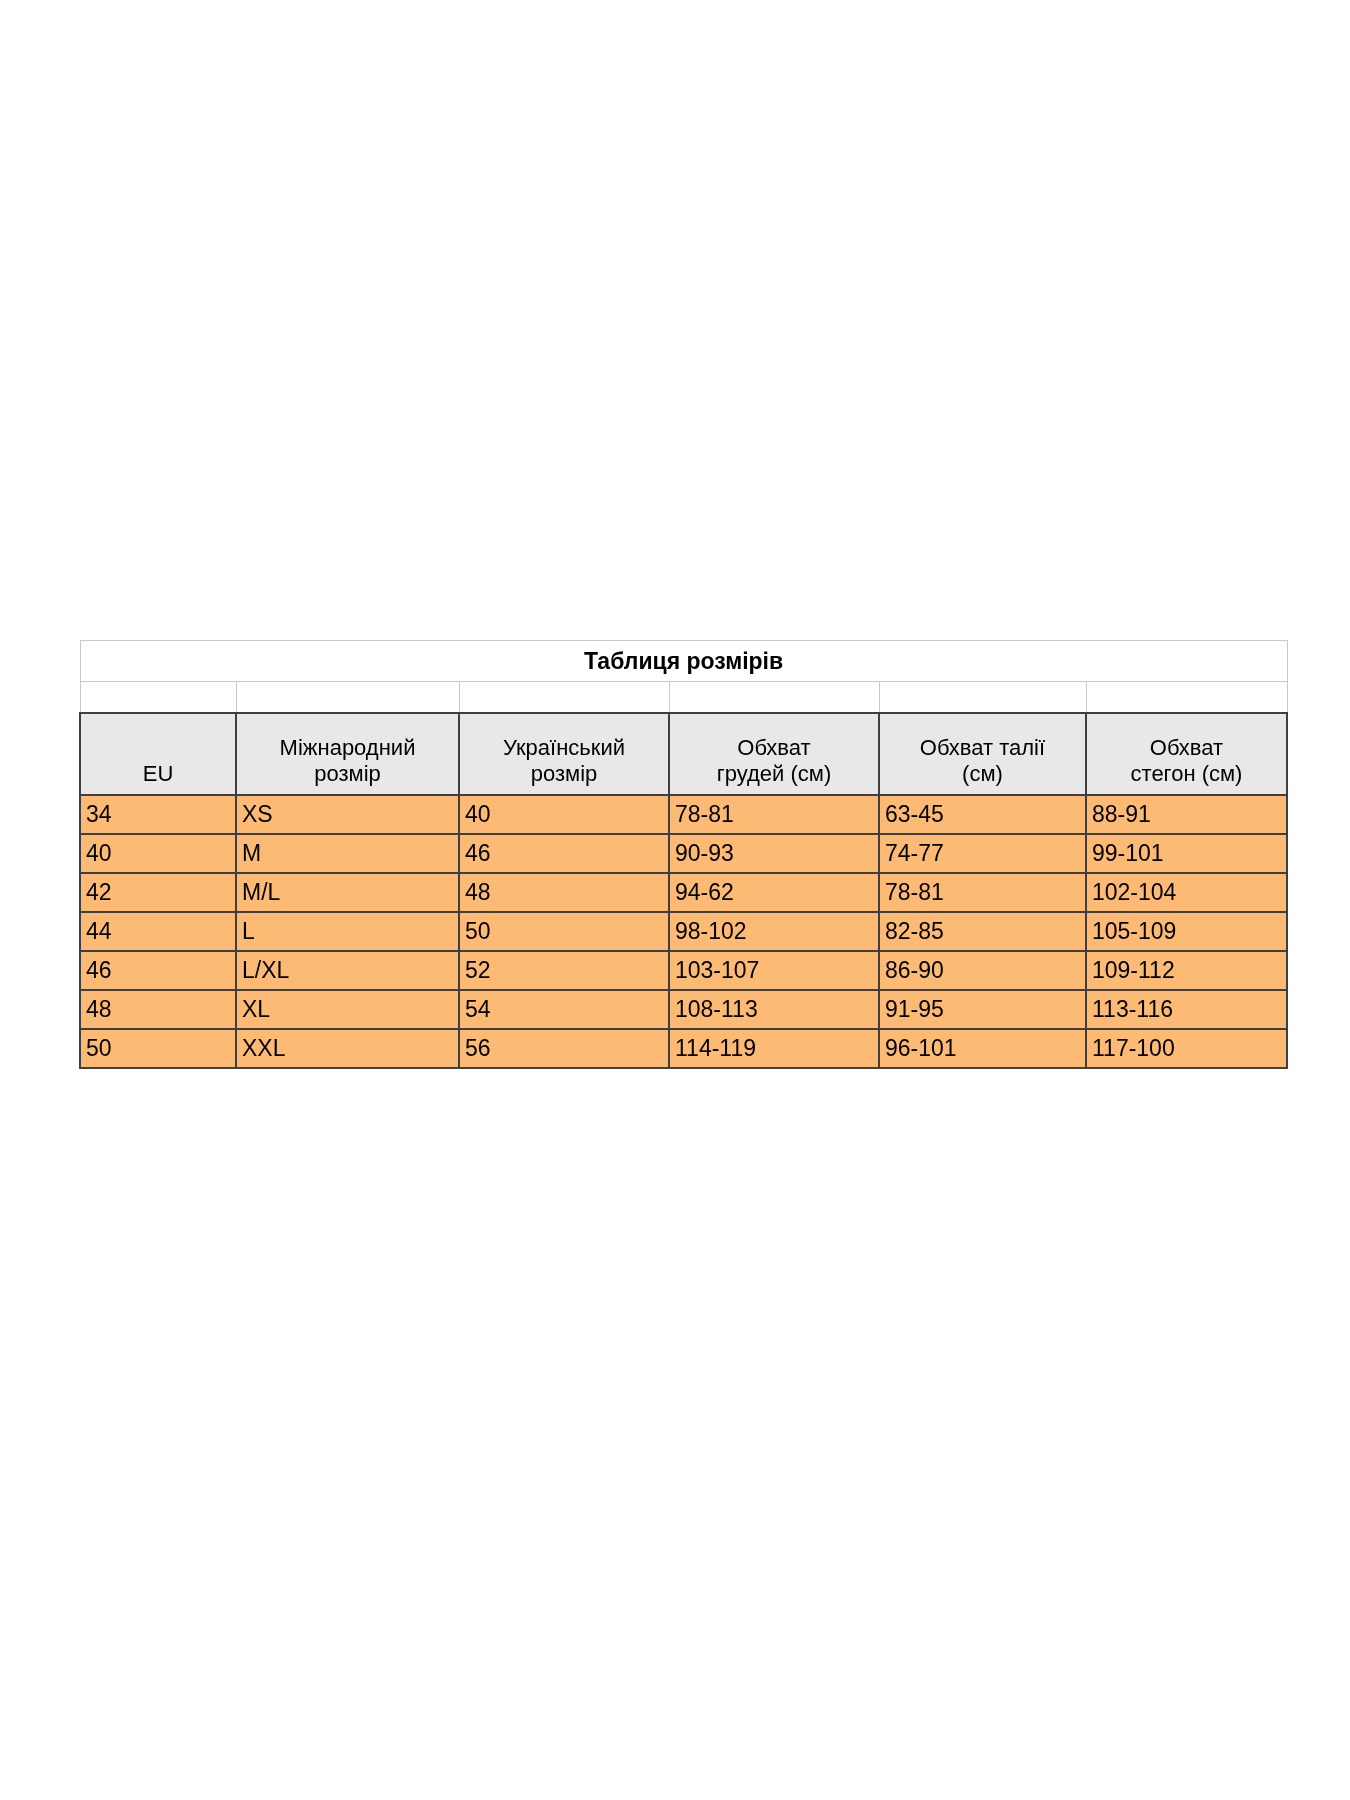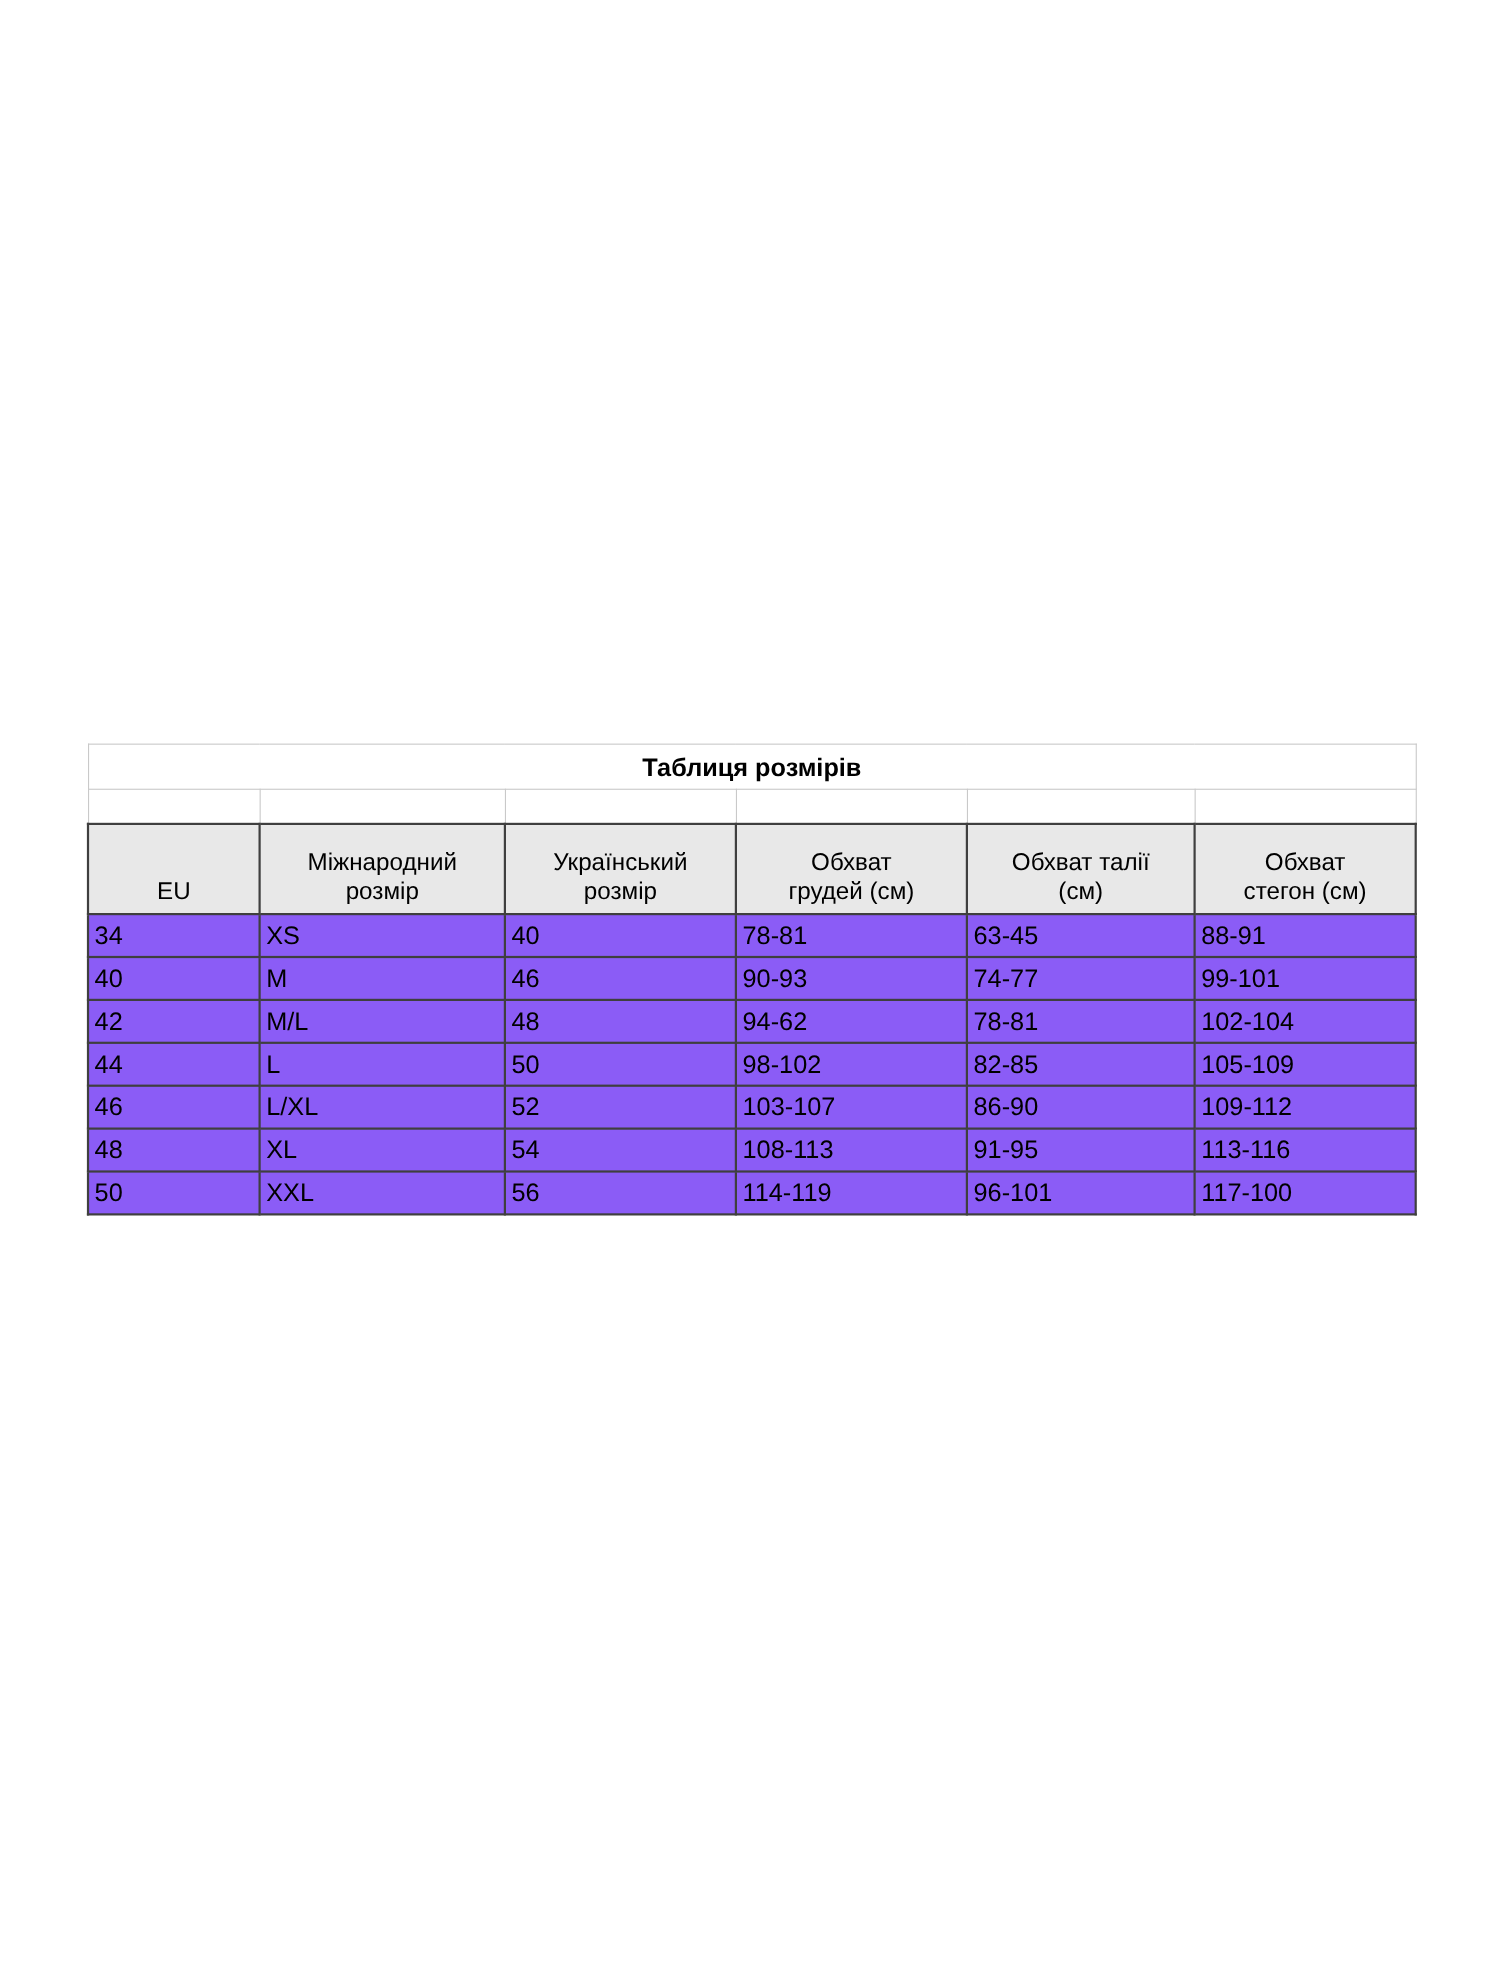--- a/index.html
+++ b/index.html
@@ -16,21 +16,20 @@
     background: #ffffff;
     overflow: hidden;
   }
   table.size-table {
     position: absolute;
     left: 79px;
     top: 640px;
     border-collapse: collapse;
     table-layout: fixed;
     width: 1207px;
-    margin-top: 36px;
   }
   
   tr.title-row td {
     border: 1px solid #c9c9c9;
     height: 40px;
     text-align: center;
     vertical-align: middle;
     font-weight: bold;
     font-size: 23px;
     background: #ffffff;
@@ -52,21 +51,21 @@
     vertical-align: bottom;
     font-weight: normal;
     font-size: 22px;
     line-height: 1.18;
     white-space: pre-line;
     padding: 0 2px 7px 2px;
   }
   
   tbody td {
     border: 2px solid #3f3f3f;
-    background: #8b5cf6;
+    background: #fdba74;
     height: 37px;
     text-align: left;
     vertical-align: middle;
     font-size: 23px;
     font-weight: normal;
     padding: 0 0 0 5px;
   }
 </style>
 </head>
 <body>

